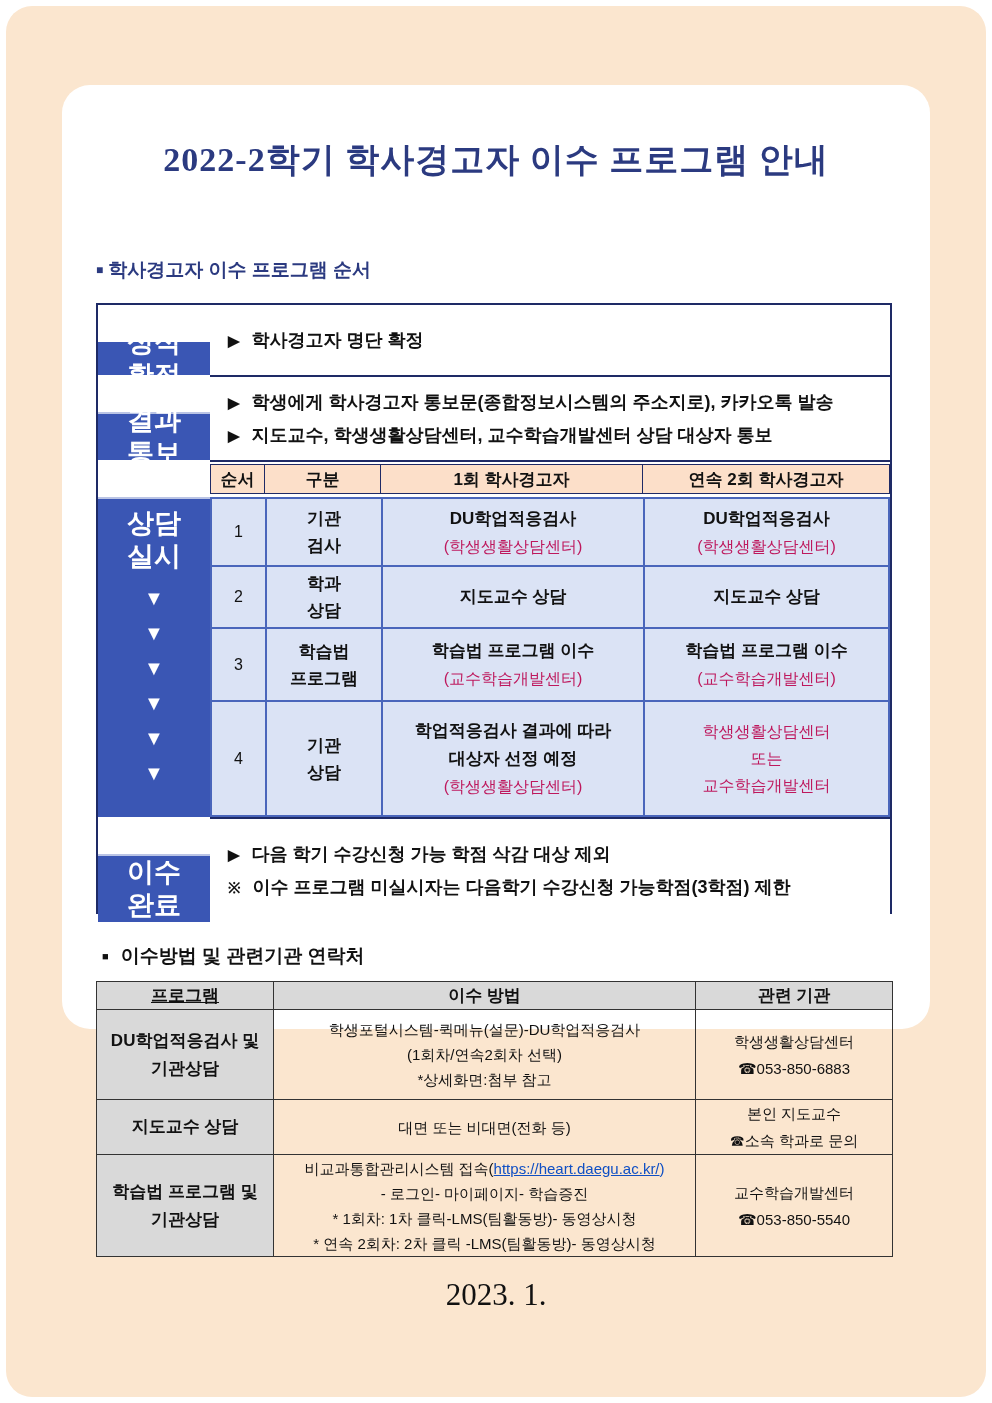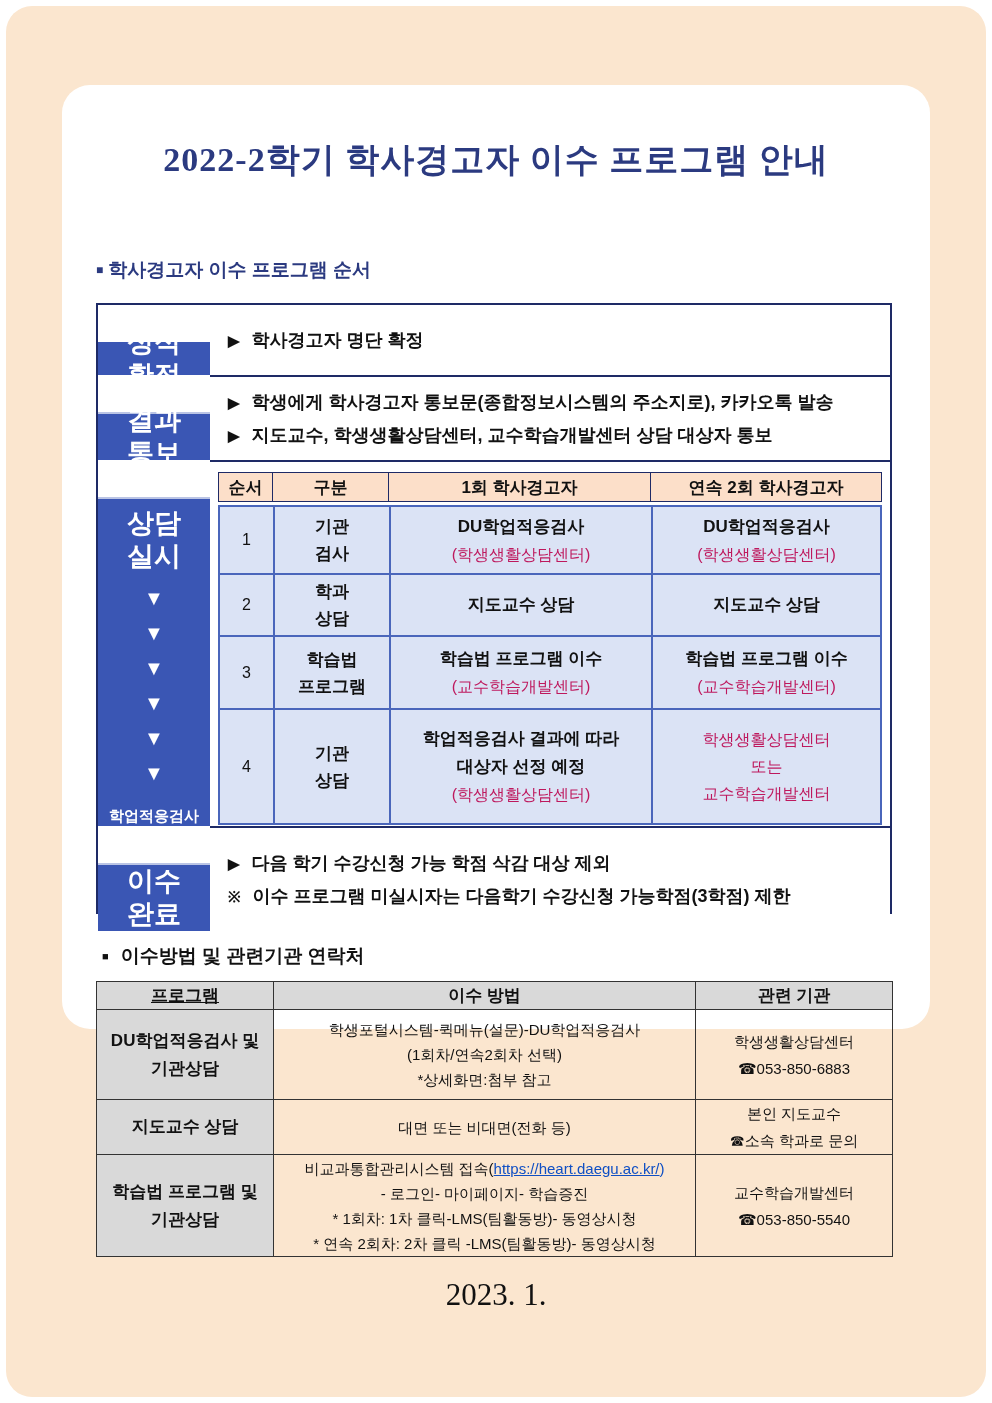--- a/index.html
+++ b/index.html
@@ -63,21 +63,21 @@
   }
   .line { display: flex; align-items: baseline; font-size: 18px; font-weight: 700; color: #111; line-height: 33px; }
   .line .marker { margin-right: 12px; font-size: 15px; }
 
   .side-tall { justify-content: flex-start; padding-top: 8px; }
   .arrows { display: flex; flex-direction: column; align-items: center; margin-top: 8px; }
   .arrows .arrow { font-size: 20px; line-height: 35px; color: #ffffff; }
   .side-note { margin-top: 14px; font-size: 15px; line-height: 21px; font-weight: 700; }
 
   
-  .fcontent-table { padding: 8px; justify-content: space-between; background: #fff; }
+  .fcontent-table { padding: 0; justify-content: center; background: #fff; }
   table { border-spacing: 0; table-layout: fixed; width: 100%; }
   .ithead { margin-top: 2px; }
   .ithead td {
     background: #fcdfc9; border: 1px solid #1e2a66;
     height: 30px; text-align: center; vertical-align: middle;
     font-size: 17px; font-weight: 700; color: #111;
   }
   .ithead td + td { border-left: none; }
   .itbody { margin-top: 3px; border-collapse: collapse; }
   .itbody td {
@@ -170,26 +170,20 @@
       <div class="side side-tall">
         <div>상담</div>
         <div>실시</div>
         <div class="arrows">
           <div class="arrow">▼</div>
           <div class="arrow">▼</div>
           <div class="arrow">▼</div>
           <div class="arrow">▼</div>
           <div class="arrow">▼</div>
           <div class="arrow">▼</div>
-        </div>
-        <div class="side-note">
-          <div>학업적응검사</div>
-          <div>종료 후</div>
-          <div>동시 진행</div>
-          <div>가능</div>
         </div>
       </div>
       <div class="fcontent fcontent-table">
 
         <table class="ithead">
           <colgroup>
               <col class="col-no">
               <col class="col-cat">
               <col class="col-a">
               <col>

